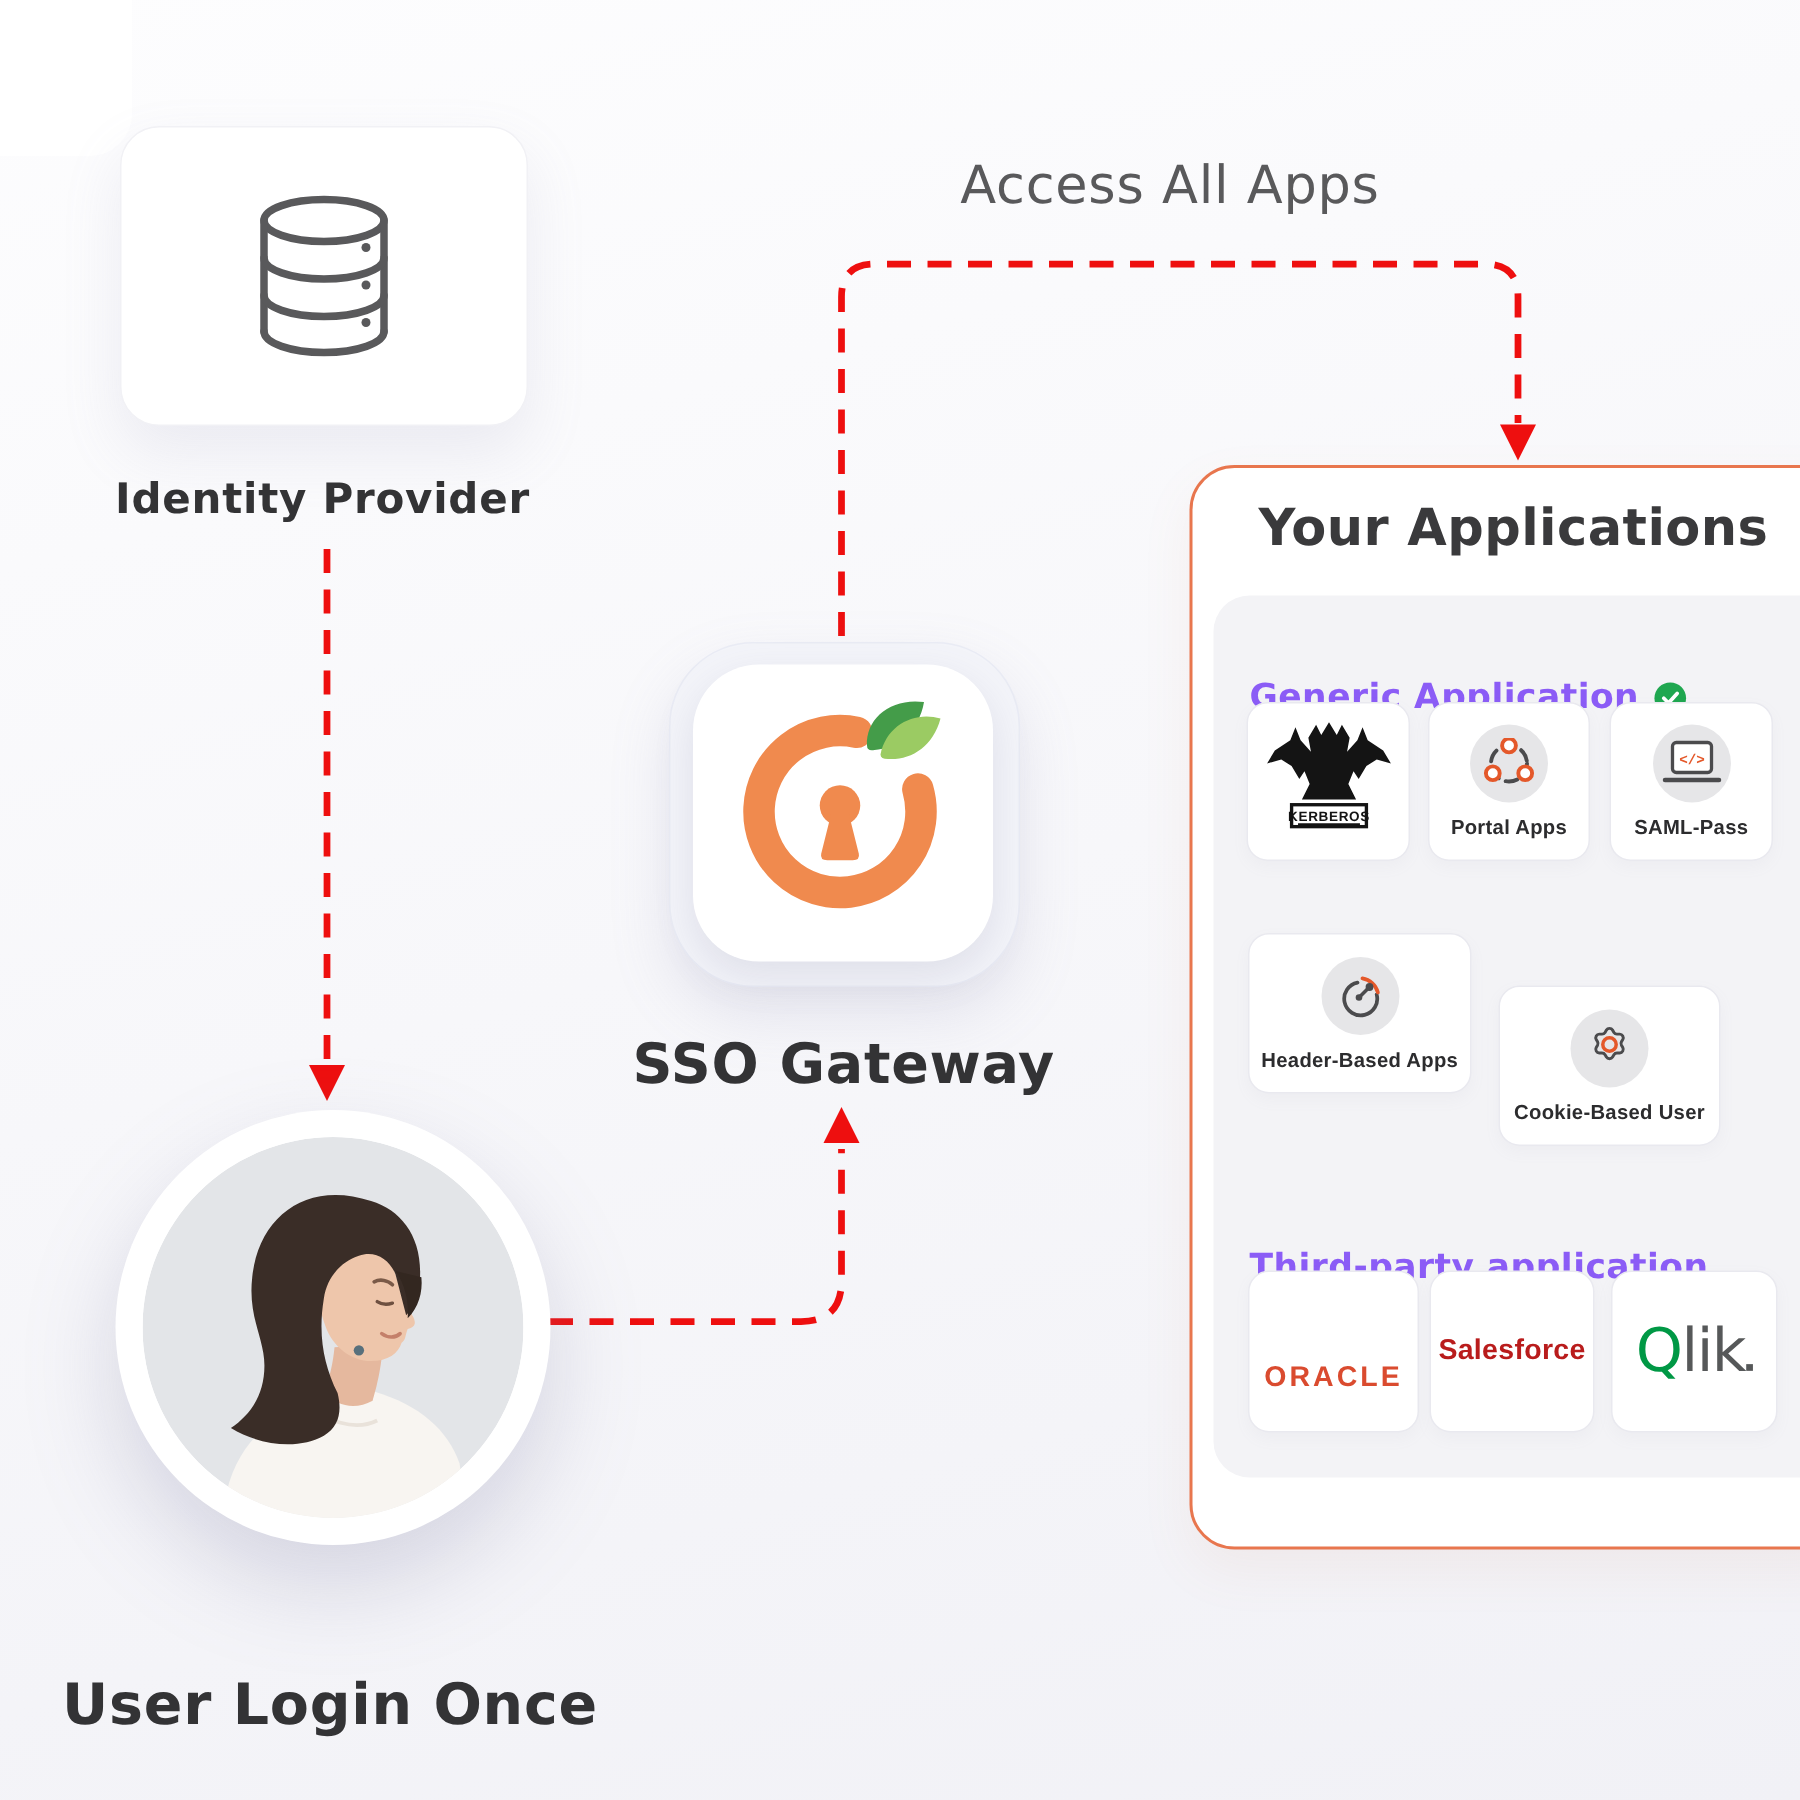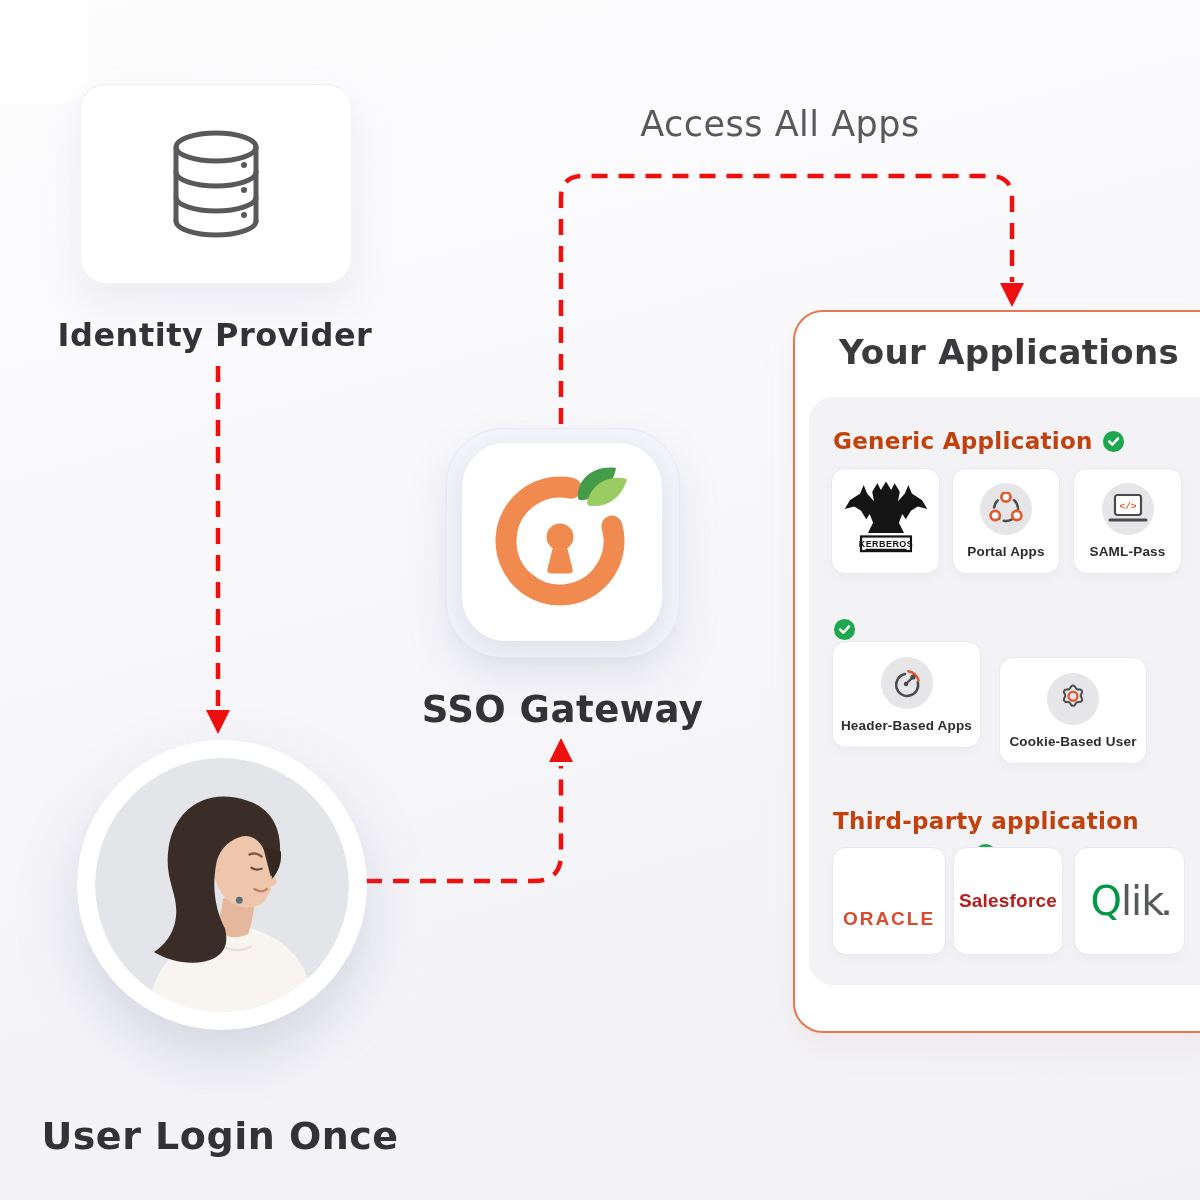--- a/index.html
+++ b/index.html
@@ -12,21 +12,21 @@
 
   
   .corner-deco{left:0;top:0;width:88px;height:104px;background:#ffffff;
     border-radius:0 0 28px 0;}
 
   
   .idp-card{left:80px;top:84px;width:270px;height:198px;background:#fff;
     border-radius:26px;border:1px solid #f1f1f5;
     box-shadow:0 18px 40px rgba(140,140,175,.14);
     display:flex;align-items:center;justify-content:center;}
-  .node-label{color:#333335;font-weight:600;font-size:32px;text-align:center;
+  .node-label{color:#333335;font-weight:600;font-size:28px;text-align:center;
     letter-spacing:.5px;}
   .idp-label{left:30px;top:316px;width:370px;}
   .access-label{left:555px;top:104px;width:450px;text-align:center;
     font-size:35px;font-weight:400;color:#59595b;letter-spacing:.5px;}
 
   .sso-outer{left:446px;top:428px;width:232px;height:228px;background:#f3f4f9;
     border:1px solid #e9ebf4;border-radius:56px;
     box-shadow:0 18px 40px rgba(140,140,175,.18);}
   .sso-inner{left:462px;top:443px;width:200px;height:198px;background:#fff;
     border-radius:44px;box-shadow:0 10px 26px rgba(120,120,155,.16);
@@ -42,40 +42,40 @@
   
   .apps-panel{left:793px;top:310px;width:445px;height:719px;background:#fff;
     border:2px solid #e8764e;border-radius:30px;
     box-shadow:0 14px 34px rgba(205,125,90,.08);}
   .panel-title{left:793px;top:332px;width:432px;text-align:center;
     font-size:34px;font-weight:700;color:#3a3a3c;letter-spacing:.3px;}
   .panel-body{left:809px;top:397px;width:424px;height:588px;background:#f3f3f6;
     border-radius:24px;}
 
   .section-header{display:flex;align-items:center;gap:9px;
-    font-size:23px;font-weight:600;color:#c2410c;letter-spacing:.3px;}
+    font-size:23px;font-weight:600;color:#8b5cf6;letter-spacing:.3px;margin-top:24px;}
   .sec1{left:833px;top:428px;}
   .sec2{left:833px;top:618px;}
   .sec3{left:833px;top:808px;flex-direction:column;}
   .check{width:23px;height:23px;flex:0 0 auto;}
 
   .app-card{background:#fff;border:1px solid #e9e9ef;border-radius:14px;
     box-shadow:0 4px 10px rgba(150,150,175,.06);
     display:flex;flex-direction:column;align-items:center;justify-content:center;
     gap:9px;}
   .icon-circle{width:52px;height:52px;border-radius:50%;background:#e6e6e8;
     display:flex;align-items:center;justify-content:center;}
   .app-label{font-family:"Liberation Sans",sans-serif;font-size:13.5px;
     font-weight:700;color:#2c2c2e;letter-spacing:.2px;}
 
   
   .card-k{left:831px;top:468px;width:107px;height:104px;}
   .card-portal{left:952px;top:468px;width:106px;height:104px;}
   .card-saml{left:1073px;top:468px;width:107px;height:104px;}
-  .card-header{left:832px;top:641px;width:147px;height:105px;}
+  .card-header{left:832px;top:622px;width:147px;height:105px;}
   .card-cookie{left:999px;top:657px;width:146px;height:105px;}
   .card-oracle{left:832px;top:847px;width:112px;height:106px;}
   .card-sf{left:953px;top:847px;width:108px;height:106px;}
   .card-qlik{left:1074px;top:847px;width:109px;height:106px;}
 
   .oracle-text{font-family:"Liberation Sans",sans-serif;font-size:19px;
     font-weight:700;letter-spacing:2px;color:#da4b2f;margin-top:36px;}
   .sf-text{font-family:"Liberation Sans",sans-serif;font-size:19px;
     font-weight:700;color:#b91c1c;letter-spacing:.2px;}
   .qlik-text{font-size:40px;font-weight:400;color:#565859;letter-spacing:-1px;}

